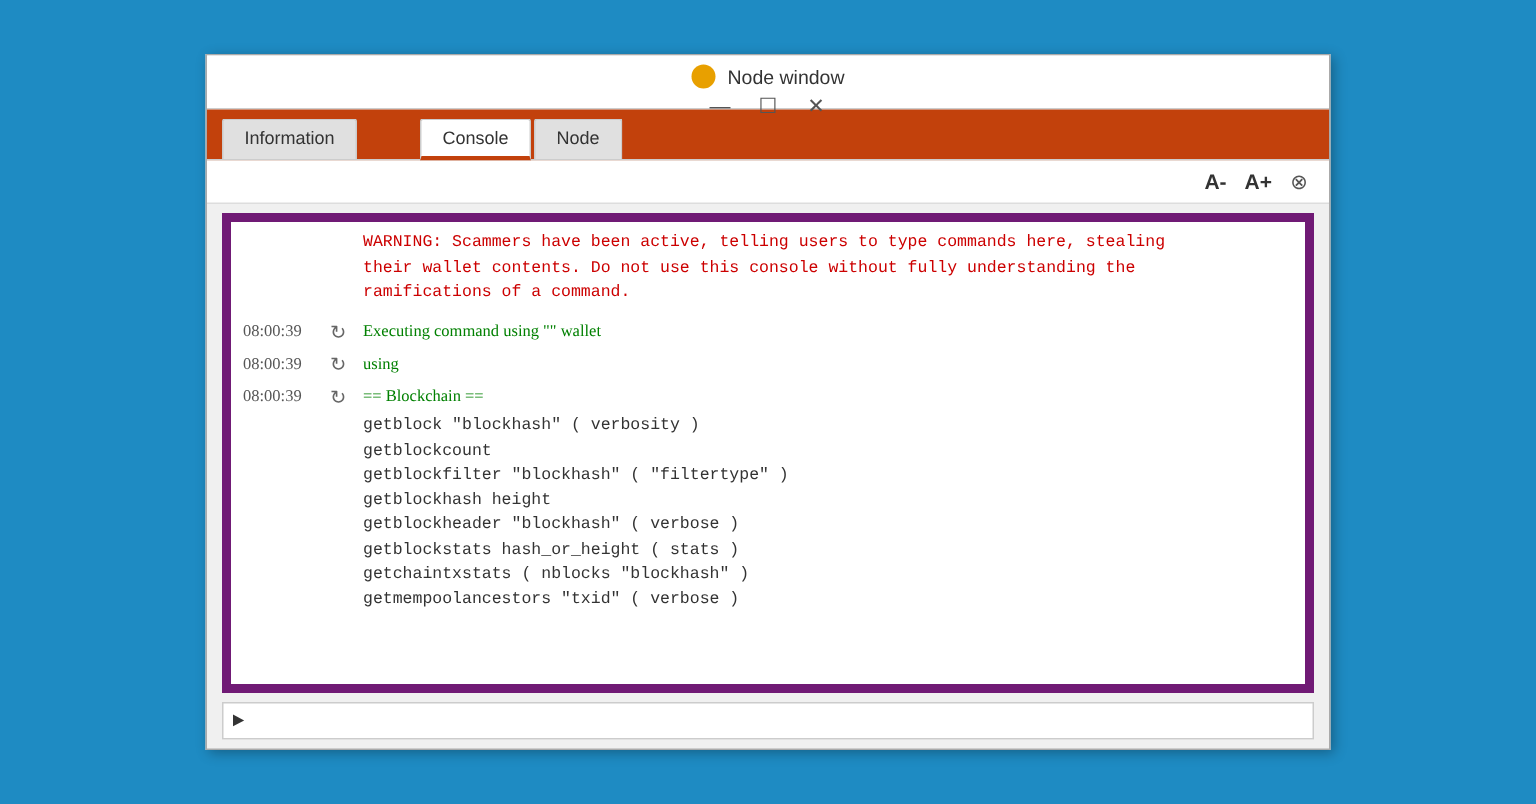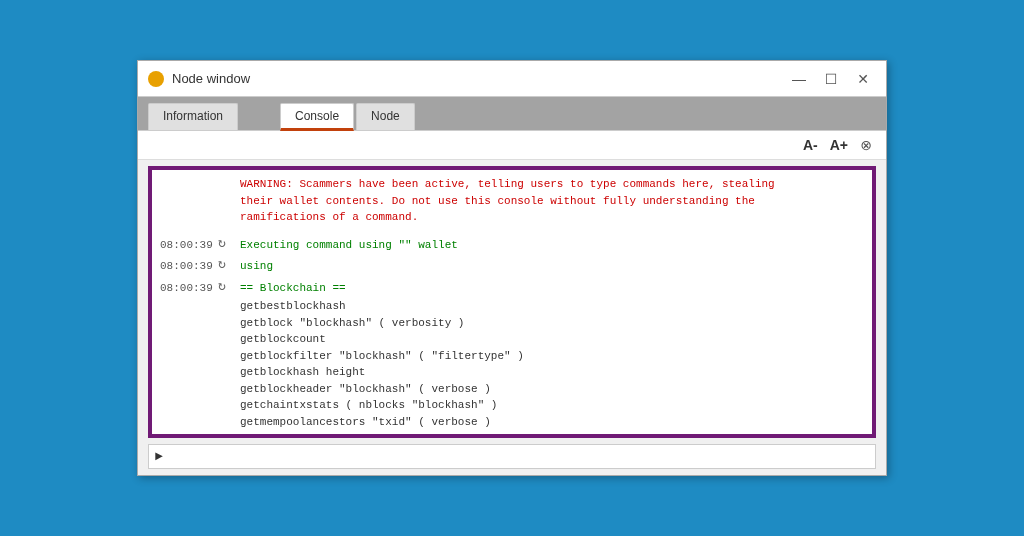--- a/index.html
+++ b/index.html
@@ -22,20 +22,21 @@
     }
 
     .title-bar {
       background: #ffffff;
       border-bottom: 1px solid #ccc;
       display: flex;
       align-items: center;
       justify-content: space-between;
       padding: 6px 10px;
       height: 36px;
+      flex-direction: column;
     }
 
     .title-bar-left {
       display: flex;
       align-items: center;
       gap: 8px;
     }
 
     .title-icon {
       width: 16px;
@@ -65,21 +66,21 @@
       border: none;
       cursor: pointer;
       font-size: 14px;
       color: #555;
       display: flex;
       align-items: center;
       justify-content: center;
     }
 
     .tabs {
-      background: #a3a3a3;
+      background: #c2410c;
       display: flex;
       border-bottom: 1px solid #ccc;
       padding: 0 10px;
       padding-top: 6px;
       gap: 2px;
     }
 
     .tab {
       padding: 5px 14px;
       font-size: 12px;
@@ -128,22 +129,22 @@
       font-size: 14px;
       color: #555;
       display: flex;
       align-items: center;
       justify-content: center;
     }
 
     .console-area {
       background: #ffffff;
       margin: 6px 10px;
-      border: 4px solid #701a75;
-      height: 272px;
+      border: 6px solid #701a75;
+      height: 320px;
       overflow: hidden;
       position: relative;
       display: flex;
       flex-direction: column;
     }
 
     .console-output {
       flex: 1;
       overflow-y: scroll;
       padding: 6px 8px;
@@ -155,23 +156,23 @@
       color: #cc0000;
       margin-bottom: 8px;
       margin-left: 80px;
       font-family: 'Courier New', monospace;
       font-size: 11px;
       line-height: 1.5;
     }
 
     .log-line {
       display: flex;
-      align-items: flex-end;
+      align-items: center;
       margin-bottom: 2px;
-      font-family: Liberation Mono, monospace;
+      font-family: Liberation Serif, serif;
       font-size: 11px;
       line-height: 1.5;
     }
 
     .log-time {
       color: #555;
       min-width: 58px;
     }
 
     .log-icon {
@@ -268,26 +269,26 @@
         <span class="log-icon">↻</span>
         <span class="log-content">using</span>
       </div>
 
       <div class="log-line">
         <span class="log-time">08:00:39</span>
         <span class="log-icon">↻</span>
         <span class="log-content">== Blockchain ==</span>
       </div>
 
-      <span class="help-item">getbestblockhash</span>
       <span class="help-item">getblock "blockhash" ( verbosity )</span>
       <span class="help-item">getblockcount</span>
       <span class="help-item">getblockfilter "blockhash" ( "filtertype" )</span>
       <span class="help-item">getblockhash height</span>
       <span class="help-item">getblockheader "blockhash" ( verbose )</span>
+      <span class="help-item">getblockstats hash_or_height ( stats )</span>
       <span class="help-item">getchaintxstats ( nblocks "blockhash" )</span>
       <span class="help-item">getmempoolancestors "txid" ( verbose )</span>
 
     </div>
   </div>
 
   <div class="input-row">
     <span class="prompt-symbol">►</span>
     <input class="console-input" type="text" value="" style="">
   </div>

